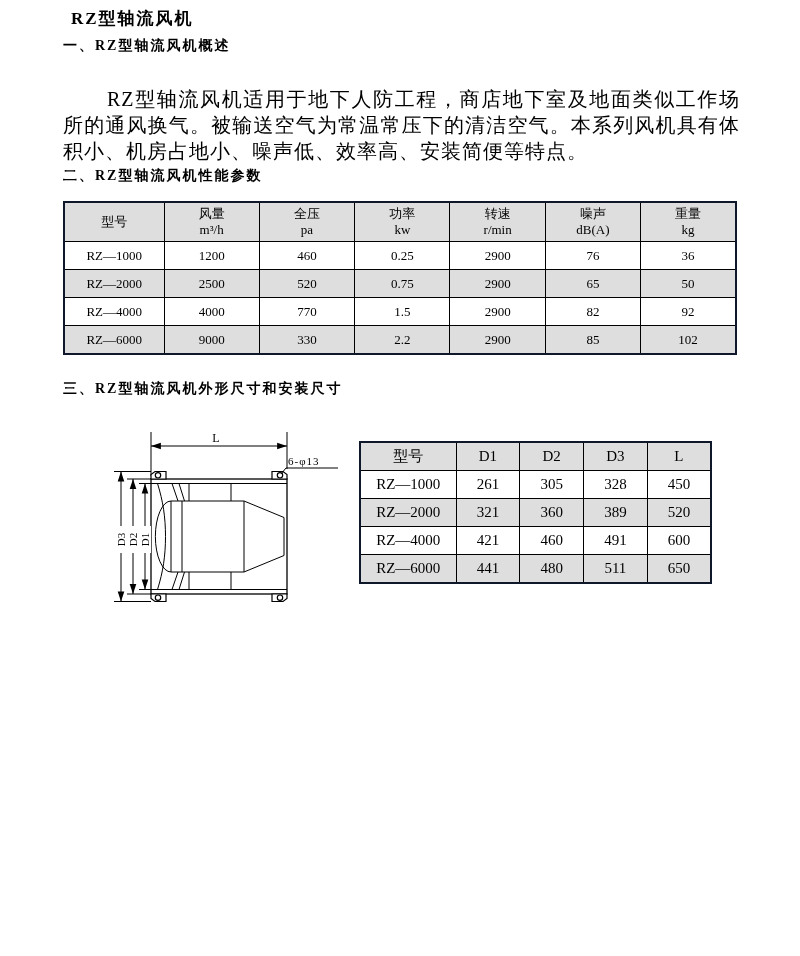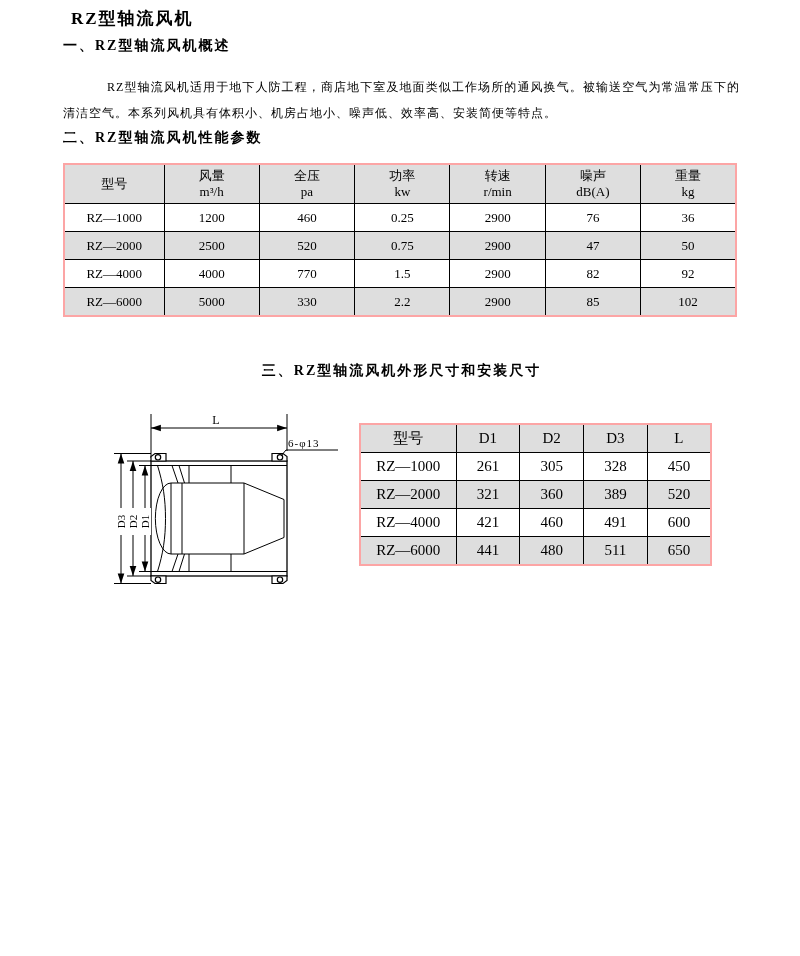--- a/index.html
+++ b/index.html
@@ -12,31 +12,31 @@
   }
   .doc{padding:8px 60px 0 63px;}
 
   .doc-title{
     font-size:17px;font-weight:bold;letter-spacing:2px;
     margin:0 0 0 8px;line-height:22px;
   }
   .h{font-size:14px;font-weight:bold;letter-spacing:2px;line-height:24px;}
   .h1{margin-top:4px;}
   .h2{}
-  .h3{margin-top:42px;text-align:center;}
+  .h3{margin-top:22px;}
   .h4{margin-top:26px;}
 
   .intro{
-    margin-top:16px;width:677px;
-    font-size:12px;line-height:26px;letter-spacing:1px;
+    margin-top:28px;width:677px;
+    font-size:20px;line-height:26px;letter-spacing:1px;
     text-align:justify;text-indent:44px;
   }
 
   table{border-collapse:collapse;table-layout:fixed;background:#fff;}
-  table{border:2px solid #fca5a5;font-family:Liberation Serif, serif;}
+  table{border:2px solid #0f172a;font-family:Liberation Serif, serif;}
   th,td{border:1px solid #000;text-align:center;vertical-align:middle;padding:0;font-weight:normal;}
 
   .perf{width:674px;margin-top:13px;}
   .perf col.c0{width:100px;}
   .perf th{height:38px;font-size:13px;line-height:16px;background:#dedede;}
   .perf td{height:27px;font-size:13px;}
   .perf tbody tr:nth-child(even) td{background:#dedede;}
 
   .figure{display:flex;margin-top:18px;}
   .drawing{margin-left:22px;flex:0 0 auto;}
@@ -118,35 +118,35 @@
             <td>2900</td>
             <td>76</td>
             <td>36</td>
           </tr>
           <tr>
             <td>RZ—2000</td>
             <td>2500</td>
             <td>520</td>
             <td>0.75</td>
             <td>2900</td>
-            <td>47</td>
+            <td>65</td>
             <td>50</td>
           </tr>
           <tr>
             <td>RZ—4000</td>
             <td>4000</td>
             <td>770</td>
             <td>1.5</td>
             <td>2900</td>
             <td>82</td>
             <td>92</td>
           </tr>
           <tr>
             <td>RZ—6000</td>
-            <td>5000</td>
+            <td>9000</td>
             <td>330</td>
             <td>2.2</td>
             <td>2900</td>
             <td>85</td>
             <td>102</td>
           </tr>
         </tbody>
     </table>
 
     <div class="h h3">三、RZ型轴流风机外形尺寸和安装尺寸</div>

